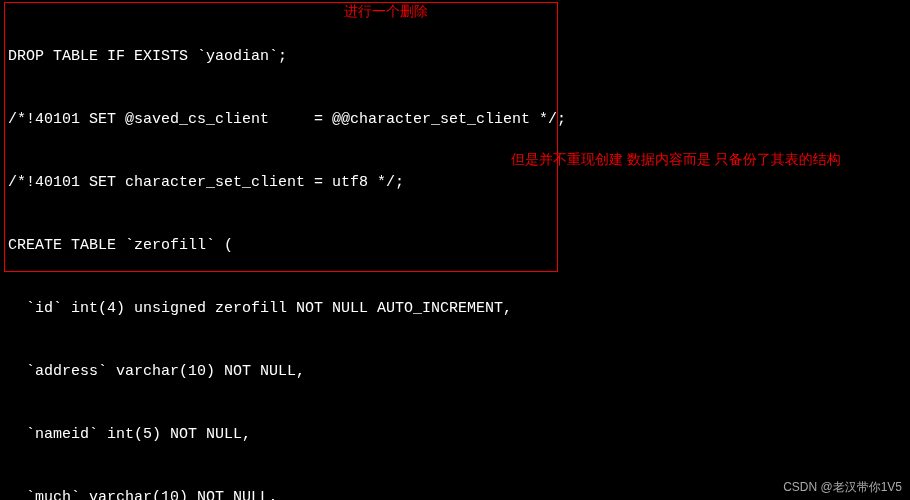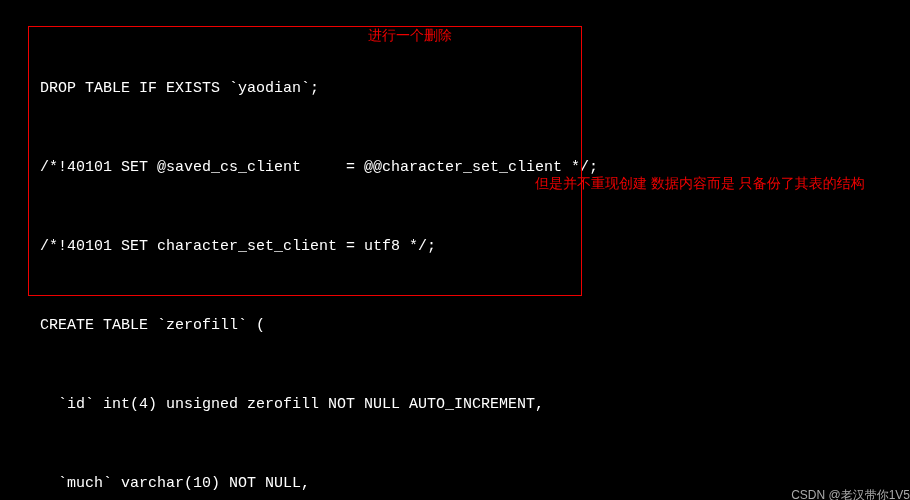--- a/index.html
+++ b/index.html
@@ -1,16 +1,16 @@
 <!DOCTYPE html>
 <html><head>
   <meta charset="utf-8">
   <style>
     * {
-      margin: 8px;
+      margin: 0;
       padding: 0;
       box-sizing: border-box;
     }
     body {
       width: 910px;
       height: 500px;
       background: #000;
       font-family: "Consolas", "Courier New", monospace;
       font-size: 15px;
       color: #fff;
@@ -51,20 +51,22 @@
   </style>
 </head>
 <body>
 
 <div class="terminal">
   <span class="line">DROP TABLE IF EXISTS `yaodian`;</span>
   <span class="line">/*!40101 SET @saved_cs_client     = @@character_set_client */;</span>
   <span class="line">/*!40101 SET character_set_client = utf8 */;</span>
   <span class="line">CREATE TABLE `zerofill` (</span>
   <span class="line">  `id` int(4) unsigned zerofill NOT NULL AUTO_INCREMENT,</span>
+  <span class="line">  `address` varchar(10) NOT NULL,</span>
+  <span class="line">  `nameid` int(5) NOT NULL,</span>
   <span class="line">  `much` varchar(10) NOT NULL,</span>
   
   
   
   
   
   
   
   
   

